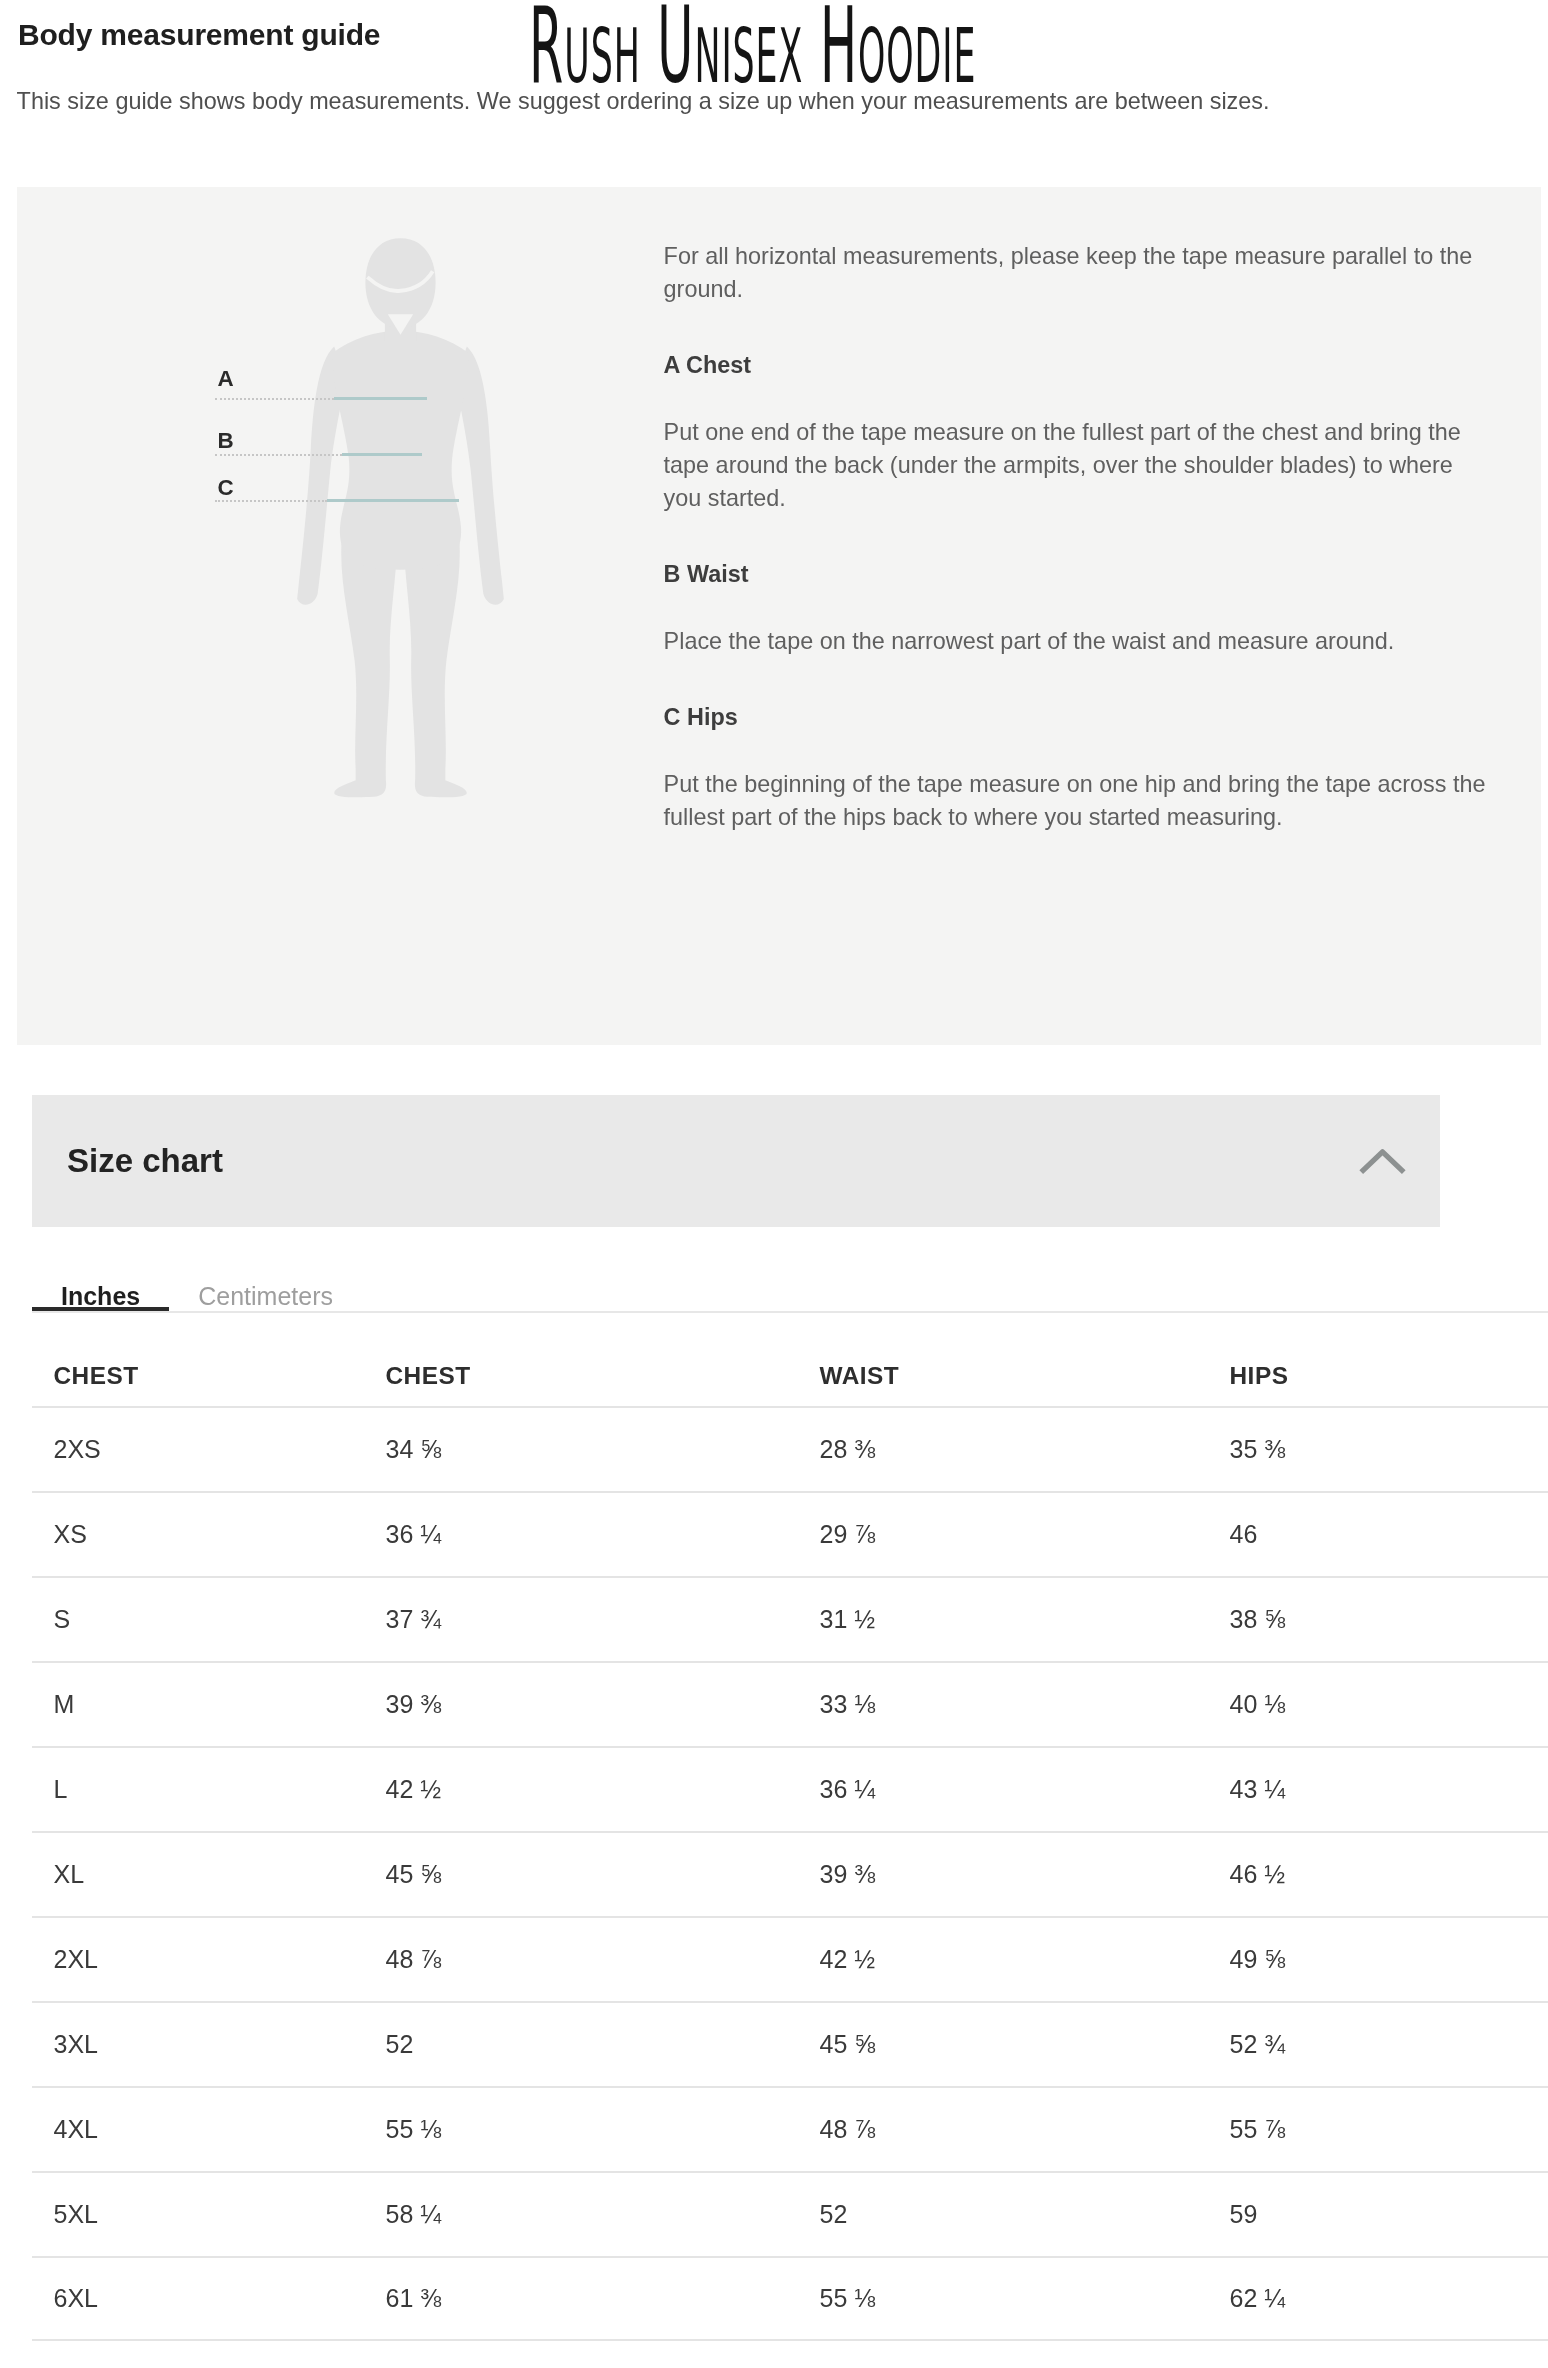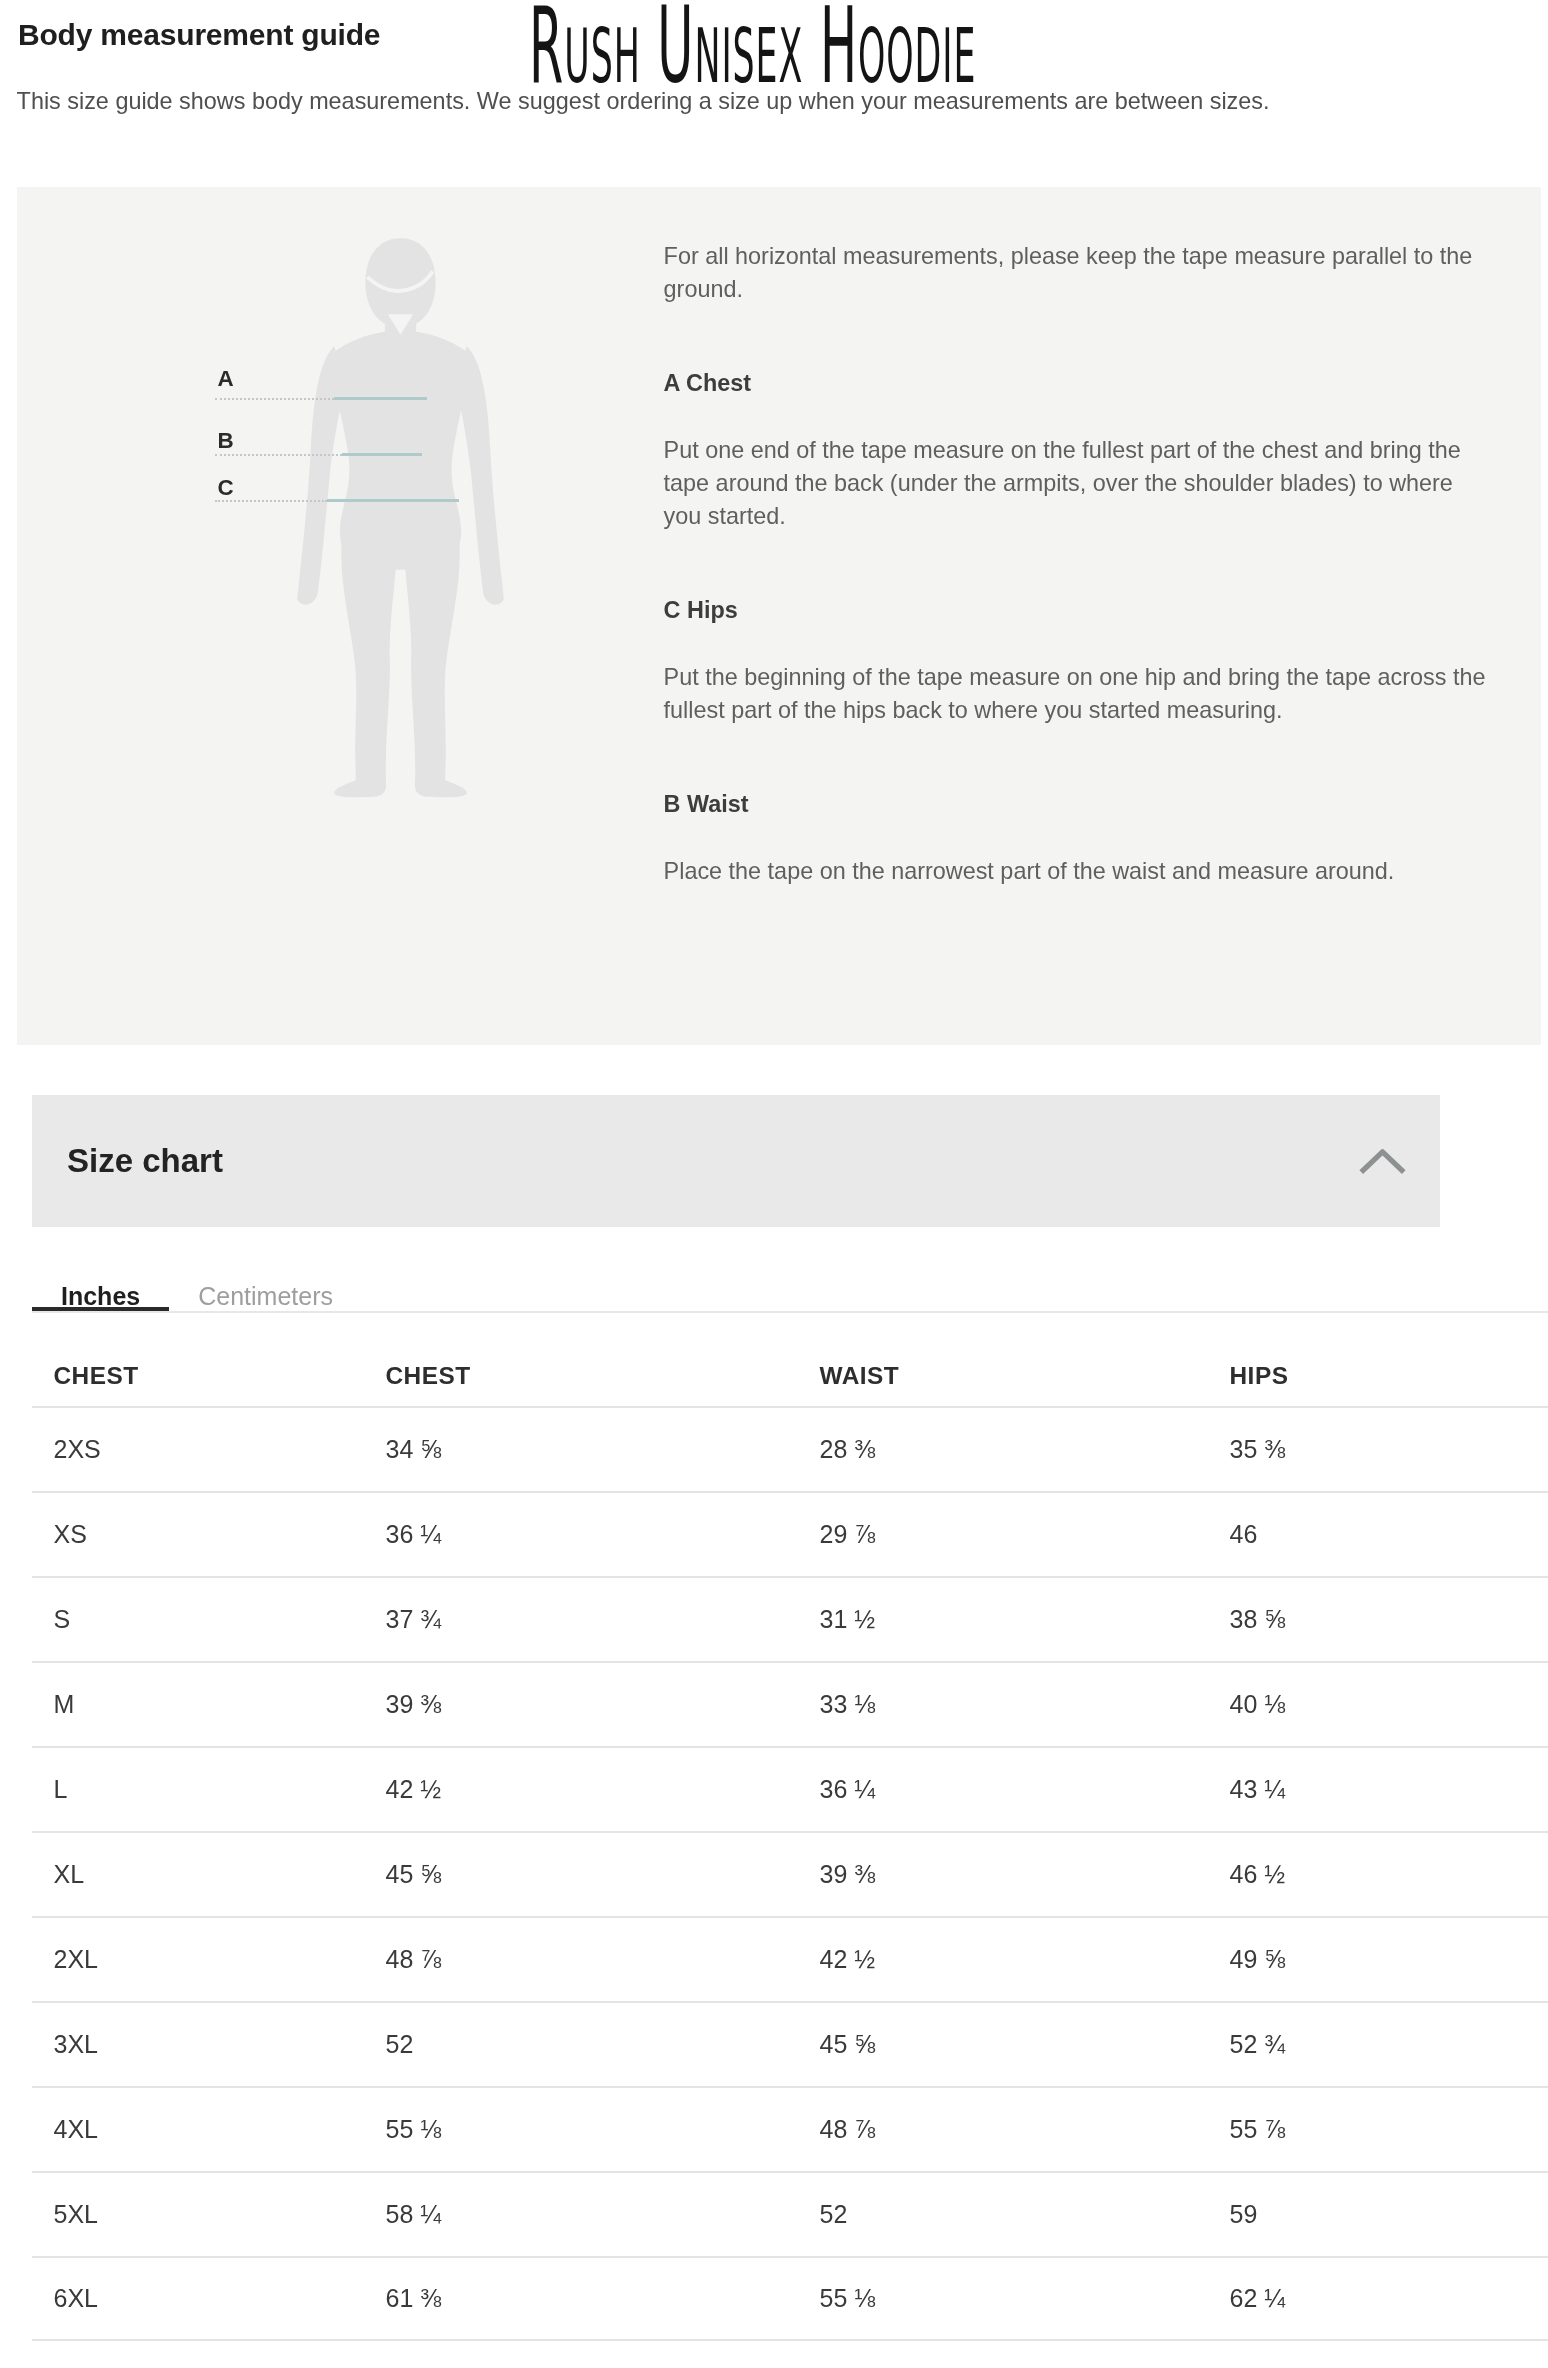--- a/index.html
+++ b/index.html
@@ -55,21 +55,21 @@
   .dotB { left:198px; top:267px; width:127px; }
   .dotC { left:198px; top:313px; width:112px; }
   .tealA { left:317px; top:210px; width:93px; }
   .tealB { left:325px; top:266px; width:80px; }
   .tealC { left:310px; top:312px; width:132px; }
 
   .gp-text {
     position:absolute; left:647px; top:4px; width:829px; padding-top:49px;
   }
   .gp-intro { font-size:23.4px; line-height:33px; color:var(--text-body); }
-  .gp-section { margin-top:64px; }
+  .gp-section { margin-top:46px; }
   .gp-heading { font-size:23.4px; font-weight:bold; color:#3d3d3d; }
   .gp-body { margin-top:37px; font-size:23.4px; line-height:33px; color:var(--text-body); }
 
   
   .chart-bar {
     margin:50px 0 0 32px; width:1408px; height:132px;
     background:var(--bar-bg);
     display:flex; align-items:center; justify-content:space-between;
     padding:0 32px 0 35px; cursor:pointer;
   }
@@ -162,27 +162,27 @@
 
   <div class="gp-text">
     <p class="gp-intro">For all horizontal measurements, please keep the tape measure parallel to the ground.</p>
     <div id="gp-sections">
   <div class="gp-section">
     <h3 class="gp-heading">A Chest</h3>
     <p class="gp-body">Put one end of the tape measure on the fullest part of the chest and bring the tape around the back (under the armpits, over the shoulder blades) to where you started.</p>
   </div>
 
   <div class="gp-section">
+    <h3 class="gp-heading">B Waist</h3>
+    <p class="gp-body">Place the tape on the narrowest part of the waist and measure around.</p>
+  </div>
+
+  <div class="gp-section">
     <h3 class="gp-heading">C Hips</h3>
     <p class="gp-body">Put the beginning of the tape measure on one hip and bring the tape across the fullest part of the hips back to where you started measuring.</p>
-  </div>
-
-  <div class="gp-section">
-    <h3 class="gp-heading">B Waist</h3>
-    <p class="gp-body">Place the tape on the narrowest part of the waist and measure around.</p>
   </div>
 </div>
   </div>
 </section>
 
 <div class="chart-bar">
   <span class="chart-bar-title">Size chart</span>
   <svg width="51" height="29" viewBox="0 0 52 30" aria-hidden="true">
     <polyline points="4,26 26,5 48,26" fill="none" stroke="#8d9191" stroke-width="5.5" stroke-linejoin="round"></polyline>
   </svg>

